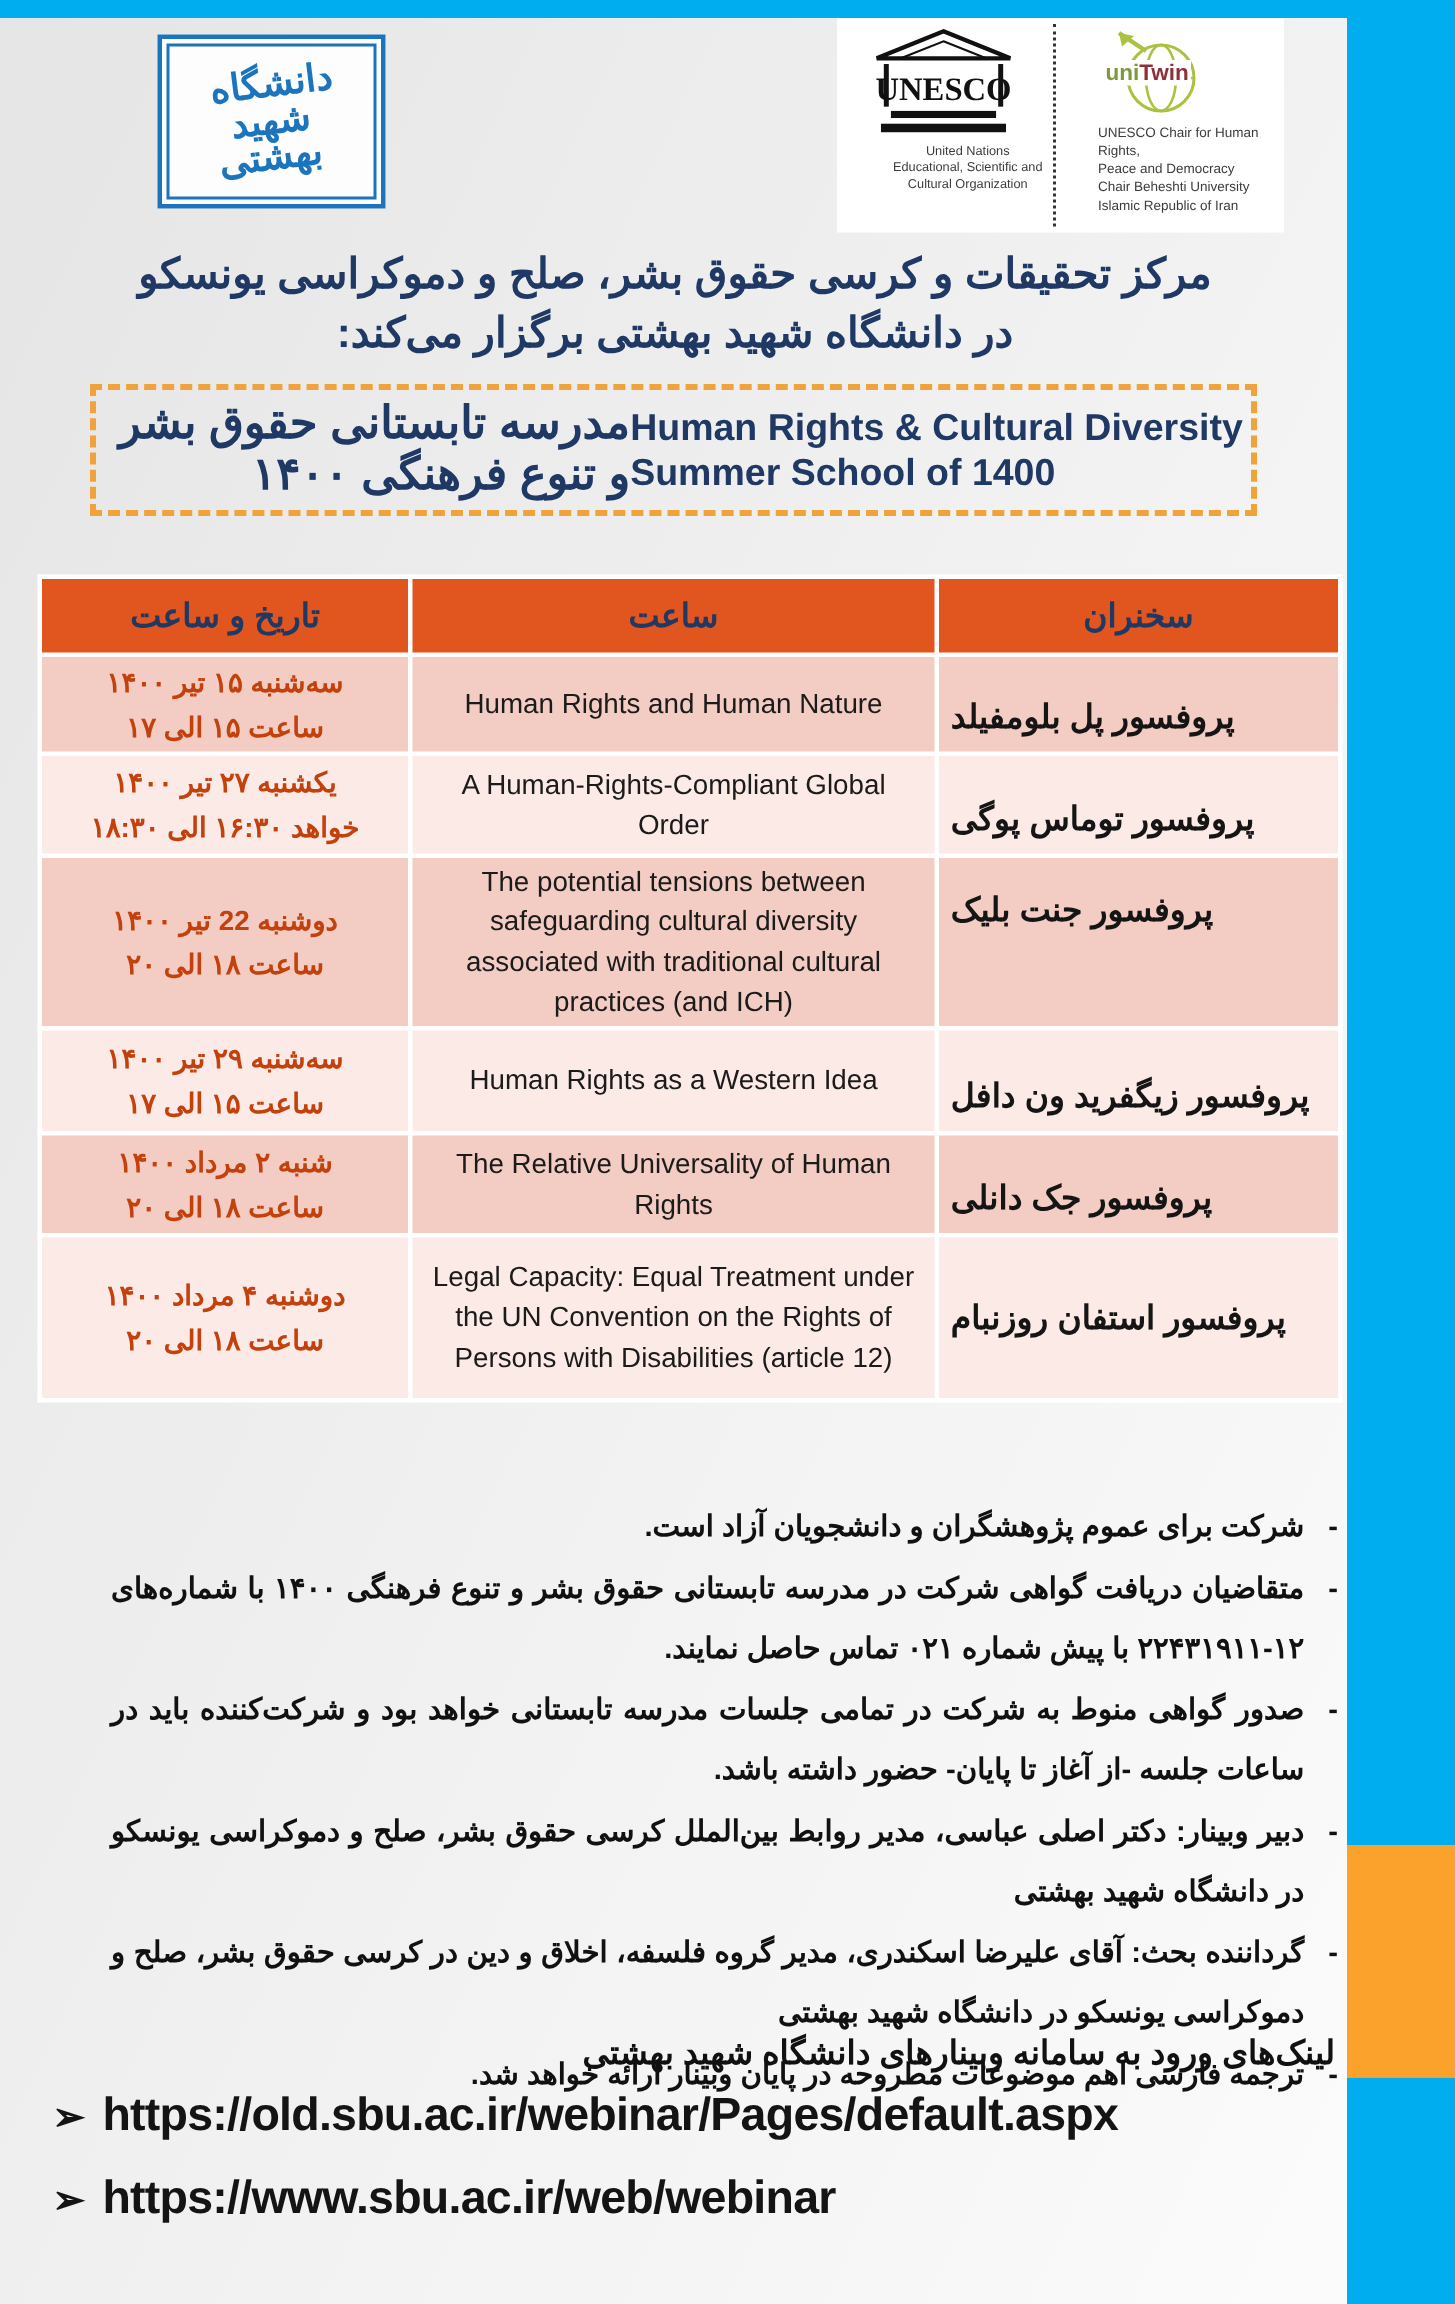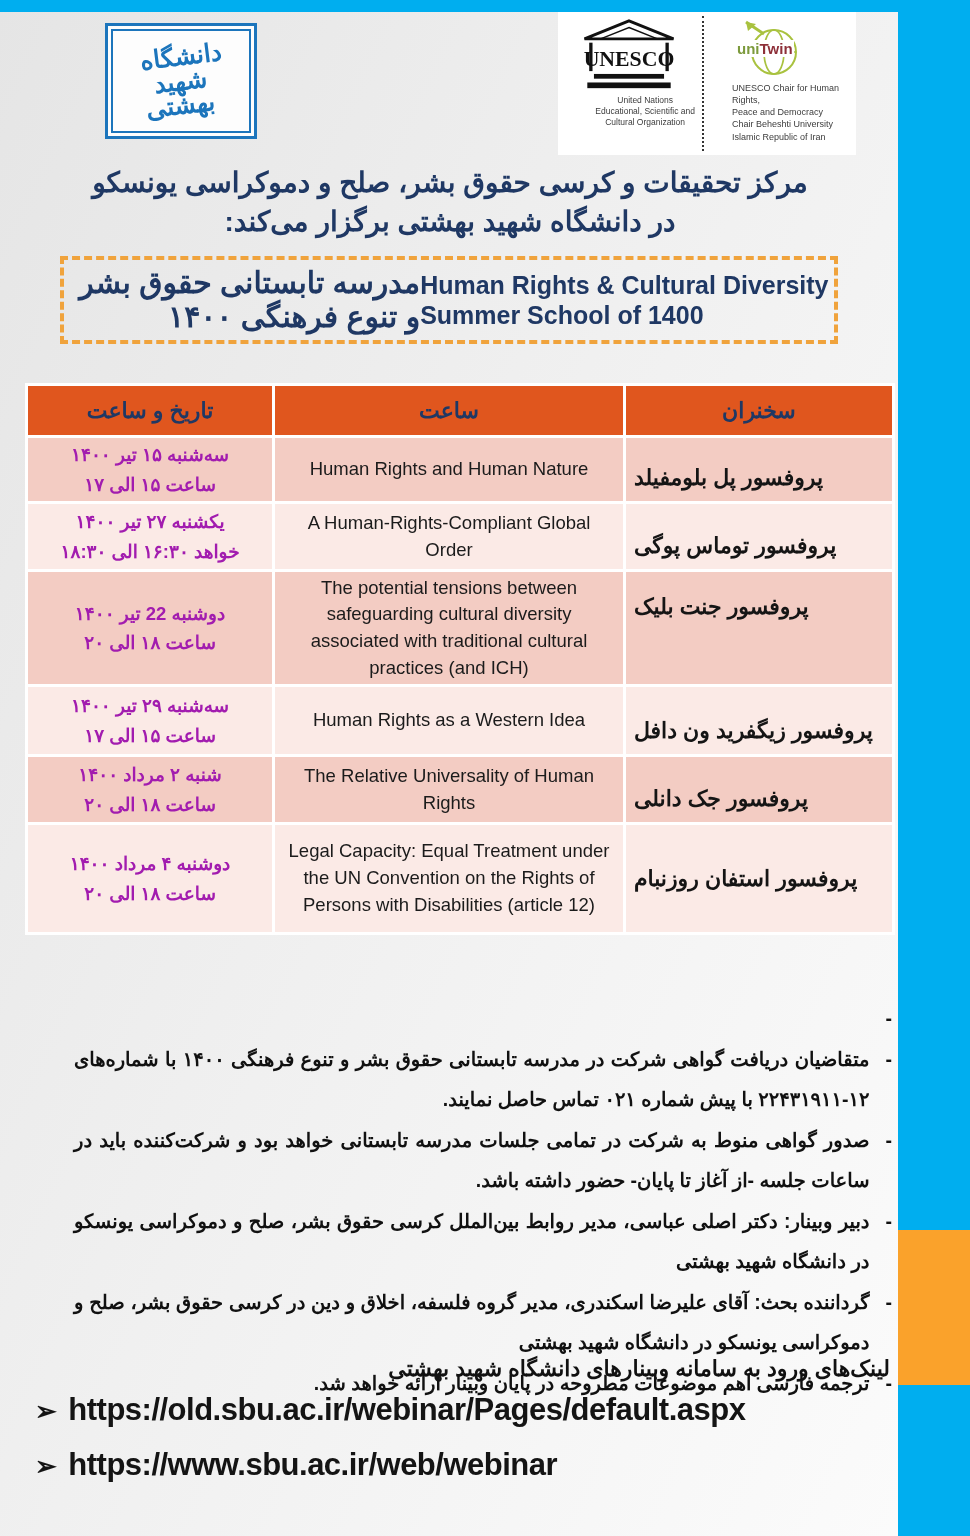--- a/index.html
+++ b/index.html
@@ -47,21 +47,21 @@
   
   table.sched{position:absolute;left:25px;top:383px;width:870px;border-collapse:collapse;direction:rtl;}
   table.sched td,table.sched th{border:3px solid #fff;vertical-align:middle;padding:2px 8px;box-sizing:border-box;}
   th.hd{background:#E0561E;color:#1F3864;font-weight:bold;font-size:22px;height:52px;}
   tr.dark td{background:#F3CCC3;}
   tr.light td{background:#FBEAE6;}
   td.speaker{font-weight:bold;font-size:22px;color:#151515;text-align:left;}
   td.speaker.vbottom{vertical-align:bottom;padding-bottom:10px;}
   td.speaker.vtop{vertical-align:top;padding-top:22px;}
   td.topic{direction:ltr;text-align:center;font-size:18.5px;color:#1b1b1b;line-height:1.45;}
-  td.dt{text-align:center;font-weight:bold;font-size:18.5px;color:#a21caf;line-height:1.6;}
+  td.dt{text-align:center;font-weight:bold;font-size:18.5px;color:#c2410c;line-height:1.6;}
 
   
   .notes{position:absolute;top:998px;right:78px;width:818px;direction:rtl;color:#111;}
   .note{display:flex;gap:16px;font-weight:bold;font-size:19.5px;line-height:2.08;
         text-align:justify;}
   .note .dash{flex:0 0 auto;}
 
   
   .links-heading{position:absolute;top:1356px;right:80px;direction:rtl;
                  font-weight:bold;font-size:22px;color:#111;}
@@ -193,20 +193,21 @@
         <div>دوشنبه ۴ مرداد ۱۴۰۰</div>
             <div>ساعت ۱۸ الی ۲۰</div>
       </td>
     </tr>
   </tbody>
     </table>
 
   <div class="notes">
     <div class="note">
         <span class="dash">-</span>
+        <span>شرکت برای عموم پژوهشگران و دانشجویان آزاد است.</span>
       </div>
     <div class="note">
         <span class="dash">-</span>
         <span>متقاضیان دریافت گواهی شرکت در مدرسه تابستانی حقوق بشر و تنوع فرهنگی ۱۴۰۰ با شماره‌های ۱۲-۲۲۴۳۱۹۱۱ با پیش شماره ۰۲۱ تماس حاصل نمایند.</span>
       </div>
     <div class="note">
         <span class="dash">-</span>
         <span>صدور گواهی منوط به شرکت در تمامی جلسات مدرسه تابستانی خواهد بود و شرکت‌کننده باید در ساعات جلسه -از آغاز تا پایان- حضور داشته باشد.</span>
       </div>
     <div class="note">

